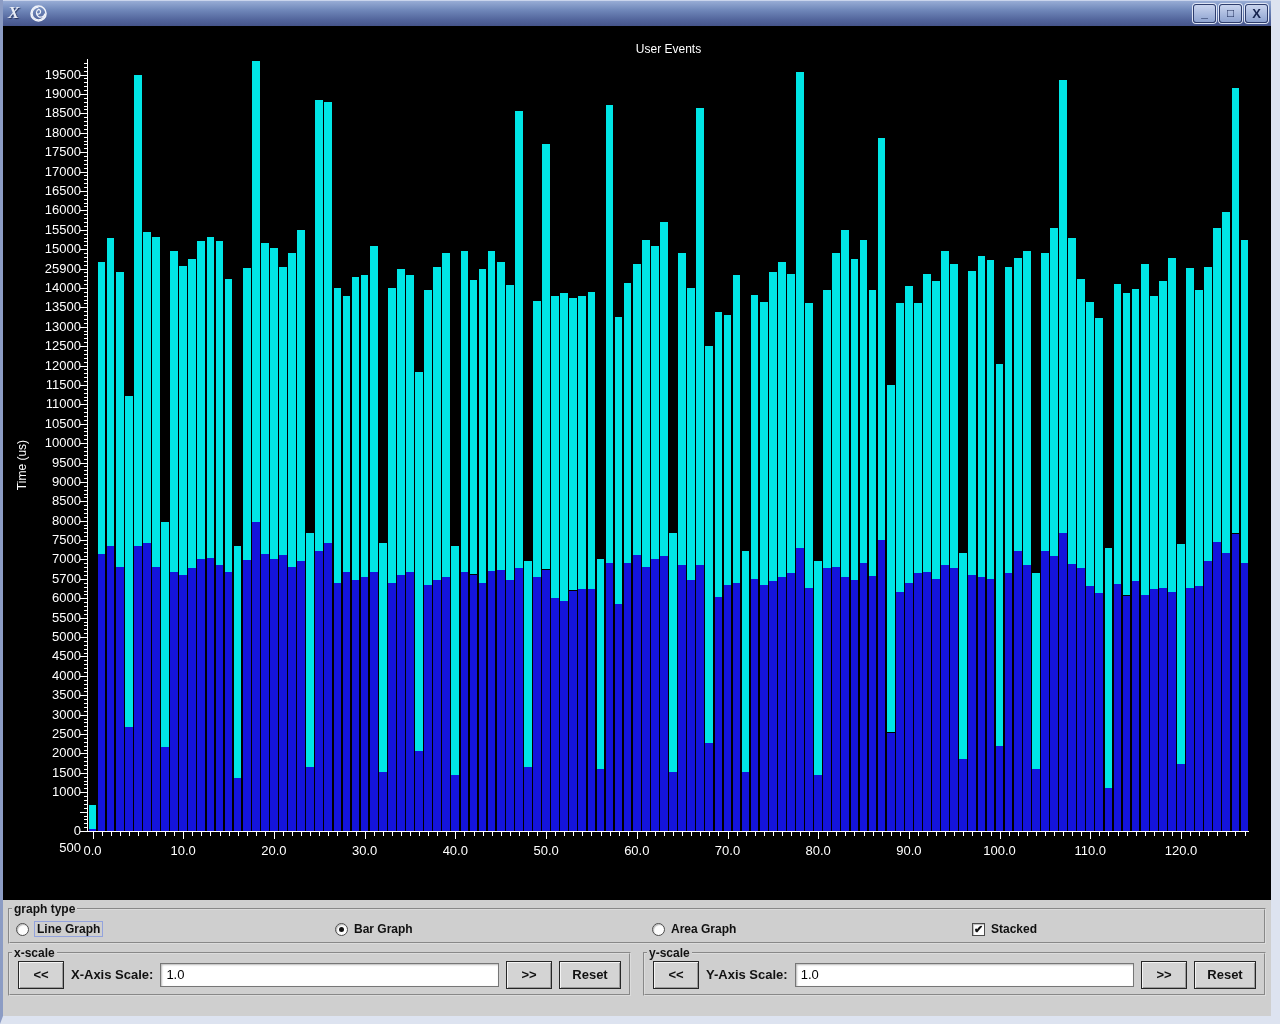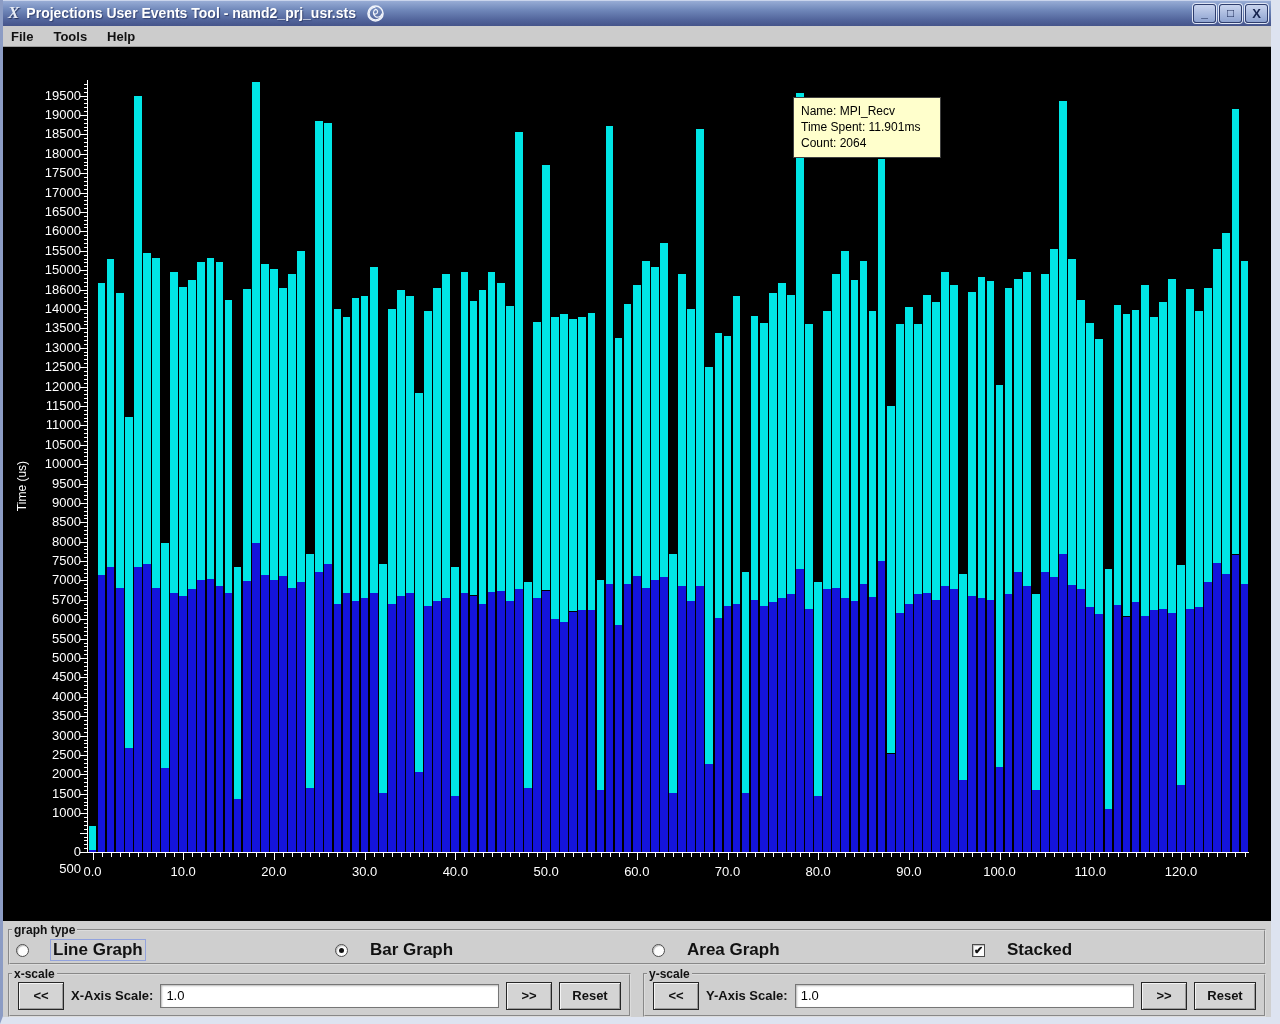--- a/index.html
+++ b/index.html
@@ -56,21 +56,21 @@
   legend { font-weight:bold; font-size:12px; color:#111; padding:0 2px; margin-left:2px; }
   .gt-row { position:relative; height:26px; }
   .opt { position:absolute; top:50%; transform:translateY(-50%); display:flex; align-items:center; }
   .radio { width:13px; height:13px; border-radius:50%; background:#fdfdfd; border:1px solid #4c4c4c;
     box-shadow:inset 1px 1px 1px #bbb; position:relative; }
   .radio.sel::after { content:""; position:absolute; left:3px; top:3px; width:5px; height:5px;
     border-radius:50%; background:#111; }
   .checkbox { width:13px; height:13px; background:#fdfdfd; border:1px solid #4c4c4c;
     box-shadow:inset 1px 1px 1px #bbb; display:flex; align-items:center; justify-content:center;
     font-size:11px; font-weight:bold; color:#111; line-height:1; }
-  .opt-label { margin-left:22px; font-weight:bold; font-size:17px; color:#111; }
+  .opt-label { margin-left:6px; font-weight:bold; font-size:12px; color:#111; }
   .opt-label.focused { outline:1px solid #93a3dd; padding:0 2px; }
   .scales-row { display:flex; gap:2px; margin-top:2px; }
   .scales-row fieldset { flex:1; margin-top:0; }
   .scale-inner { display:flex; align-items:center; gap:7px; padding:1px 8px 6px 8px; height:34px; }
   .mbtn { height:28px; min-width:46px; background:#d4d4d4; border:1px solid #262626;
     box-shadow:inset 1px 1px 0 #f4f4f4, inset -1px -1px 0 #9b9b9b;
     font-family:"Liberation Sans",sans-serif; font-weight:bold; font-size:13px; color:#111;
     padding:0 8px; cursor:default; }
   .mbtn.reset { min-width:62px; }
   .scale-label { font-weight:bold; font-size:13px; color:#111; white-space:nowrap; }
@@ -78,40 +78,35 @@
     box-shadow:inset 1px 1px 2px #b9b9b9; font-size:13px; padding:2px 0 2px 5px; color:#000;
     font-family:"Liberation Sans",sans-serif; }
 </style>
 </head>
 <body>
 
 <div class="window">
 
   <div class="titlebar">
     <span class="x-logo">X</span>
-    <span class="win-title">Projections User Events Tool - namd2_prj_usr.sts</span>
     <span class="java-swirl">
       <svg width="19" height="19" viewBox="0 0 19 19">
         <circle cx="9.5" cy="9.5" r="7.5" fill="none" stroke="#f0f3fa" stroke-width="1.6"></circle>
         <path d="M9.5 3.2 A6.3 6.3 0 1 0 15.8 9.5 A4.2 4.2 0 1 1 9.5 5.3 A2.4 2.4 0 1 1 7.6 9.5" fill="none" stroke="#f0f3fa" stroke-width="1.2"></path>
       </svg>
     </span>
     <span class="tb-spacer"></span>
     <span class="win-btn">_</span>
     <span class="win-btn">□</span>
     <span class="win-btn close">X</span>
   </div>
 
-  <div class="menubar">
-    <span class="menu-item">File</span>
-    <span class="menu-item">Tools</span>
-    <span class="menu-item">Help</span>
-  </div>
 
   <div class="chart-area" id="chart-area">
+    <div class="chart-title">User Events</div>
     <div class="y-axis-title">Time (us)</div>
     <div class="axis-y"></div>
     <div class="axis-x"></div>
     <div id="plot">
         <div class="bar-seg" style="left: 0.6px; width: 7.8px; top: 769.7px; height: 2.3px; background: rgb(20, 20, 220);"></div>
         <div class="bar-seg" style="left: 0.6px; width: 7.8px; top: 745.6px; height: 24.1px; background: rgb(0, 230, 230);"></div>
         <div class="bar-seg" style="left: 9.7px; width: 7.8px; top: 494.6px; height: 277.4px; background: rgb(20, 20, 220);"></div>
         <div class="bar-seg" style="left: 9.7px; width: 7.8px; top: 202.5px; height: 292.1px; background: rgb(0, 230, 230);"></div>
         <div class="bar-seg" style="left: 18.7px; width: 7.8px; top: 486.9px; height: 285.1px; background: rgb(20, 20, 220);"></div>
         <div class="bar-seg" style="left: 18.7px; width: 7.8px; top: 178.8px; height: 308px; background: rgb(0, 230, 230);"></div>
@@ -359,25 +354,20 @@
         <div class="bar-seg" style="left: 1116.2px; width: 7.8px; top: 207.5px; height: 294.8px; background: rgb(0, 230, 230);"></div>
         <div class="bar-seg" style="left: 1125.3px; width: 7.8px; top: 483px; height: 289px; background: rgb(20, 20, 220);"></div>
         <div class="bar-seg" style="left: 1125.3px; width: 7.8px; top: 169.1px; height: 313.8px; background: rgb(0, 230, 230);"></div>
         <div class="bar-seg" style="left: 1134.4px; width: 7.8px; top: 493.5px; height: 278.5px; background: rgb(20, 20, 220);"></div>
         <div class="bar-seg" style="left: 1134.4px; width: 7.8px; top: 152.5px; height: 341px; background: rgb(0, 230, 230);"></div>
         <div class="bar-seg" style="left: 1143.5px; width: 7.8px; top: 474.5px; height: 297.5px; background: rgb(20, 20, 220);"></div>
         <div class="bar-seg" style="left: 1143.5px; width: 7.8px; top: 28.7px; height: 445.7px; background: rgb(0, 230, 230);"></div>
         <div class="bar-seg" style="left: 1152.5px; width: 7.8px; top: 503.9px; height: 268.1px; background: rgb(20, 20, 220);"></div>
         <div class="bar-seg" style="left: 1152.5px; width: 7.8px; top: 181.2px; height: 322.8px; background: rgb(0, 230, 230);"></div>
       </div>
-    <div class="tooltip">
-      <div>Name: MPI_Recv</div>
-      <div>Time Spent: 11.901ms</div>
-      <div>Count: 2064</div>
-    </div>
   <div class="ytick" style="left: 77px; top: 805px; width: 8px; height: 1px;"></div>
       <div class="ytick-label" style="top: 798px;">0</div>
       <div class="ytick" style="left: 81px; top: 801.1px; width: 4px; height: 1px;"></div>
       <div class="ytick" style="left: 81px; top: 797.2px; width: 4px; height: 1px;"></div>
       <div class="ytick" style="left: 81px; top: 793.4px; width: 4px; height: 1px;"></div>
       <div class="ytick" style="left: 81px; top: 789.5px; width: 4px; height: 1px;"></div>
       <div class="ytick" style="left: 77px; top: 785.6px; width: 8px; height: 1px;"></div>
       <div class="ytick-label" style="top: 815px;">500</div>
       <div class="ytick" style="left: 81px; top: 781.7px; width: 4px; height: 1px;"></div>
       <div class="ytick" style="left: 81px; top: 777.8px; width: 4px; height: 1px;"></div>
@@ -539,21 +529,21 @@
       <div class="ytick" style="left: 81px; top: 273.5px; width: 4px; height: 1px;"></div>
       <div class="ytick" style="left: 81px; top: 269.6px; width: 4px; height: 1px;"></div>
       <div class="ytick" style="left: 81px; top: 265.8px; width: 4px; height: 1px;"></div>
       <div class="ytick" style="left: 77px; top: 261.9px; width: 8px; height: 1px;"></div>
       <div class="ytick-label" style="top: 254.9px;">14000</div>
       <div class="ytick" style="left: 81px; top: 258px; width: 4px; height: 1px;"></div>
       <div class="ytick" style="left: 81px; top: 254.1px; width: 4px; height: 1px;"></div>
       <div class="ytick" style="left: 81px; top: 250.2px; width: 4px; height: 1px;"></div>
       <div class="ytick" style="left: 81px; top: 246.4px; width: 4px; height: 1px;"></div>
       <div class="ytick" style="left: 77px; top: 242.5px; width: 8px; height: 1px;"></div>
-      <div class="ytick-label" style="top: 235.5px;">18600</div>
+      <div class="ytick-label" style="top: 235.5px;">25900</div>
       <div class="ytick" style="left: 81px; top: 238.6px; width: 4px; height: 1px;"></div>
       <div class="ytick" style="left: 81px; top: 234.7px; width: 4px; height: 1px;"></div>
       <div class="ytick" style="left: 81px; top: 230.8px; width: 4px; height: 1px;"></div>
       <div class="ytick" style="left: 81px; top: 227px; width: 4px; height: 1px;"></div>
       <div class="ytick" style="left: 77px; top: 223.1px; width: 8px; height: 1px;"></div>
       <div class="ytick-label" style="top: 216.1px;">15000</div>
       <div class="ytick" style="left: 81px; top: 219.2px; width: 4px; height: 1px;"></div>
       <div class="ytick" style="left: 81px; top: 215.3px; width: 4px; height: 1px;"></div>
       <div class="ytick" style="left: 81px; top: 211.5px; width: 4px; height: 1px;"></div>
       <div class="ytick" style="left: 81px; top: 207.6px; width: 4px; height: 1px;"></div>

